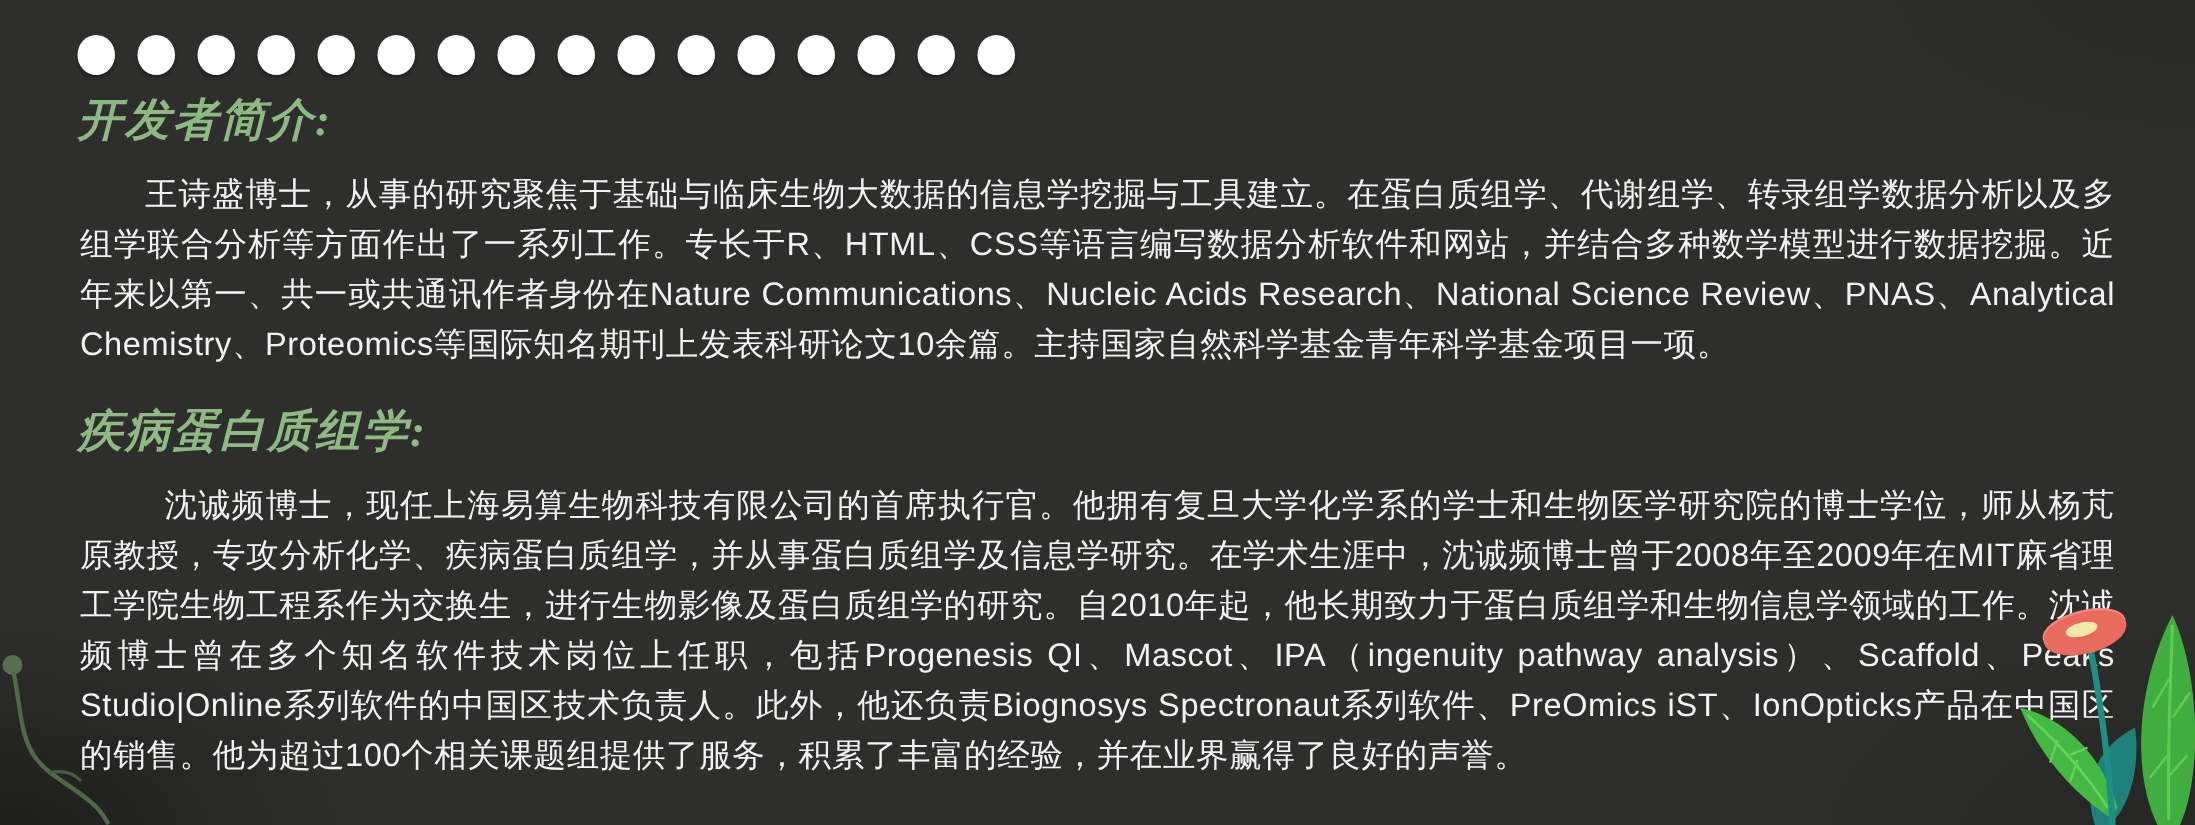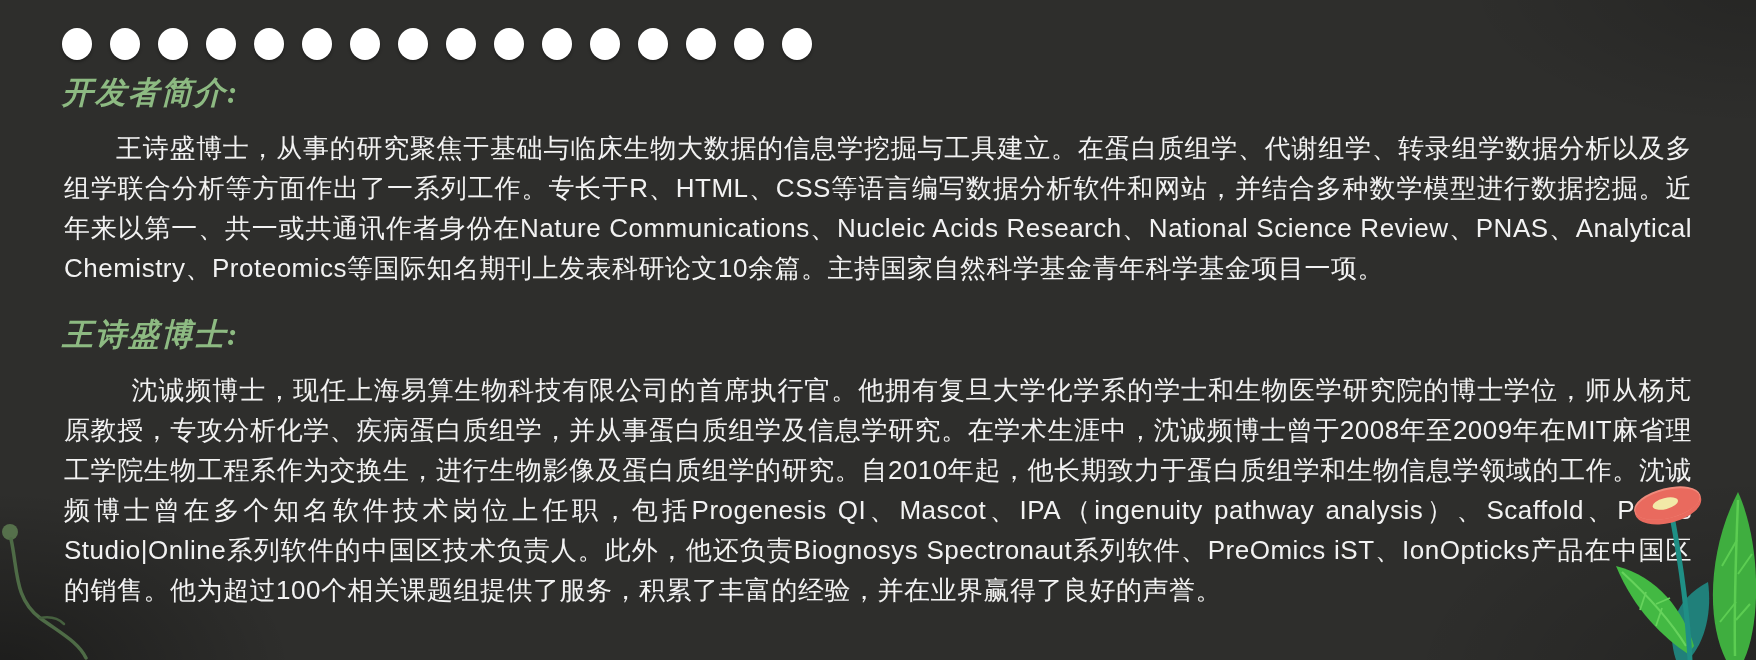--- a/index.html
+++ b/index.html
@@ -32,21 +32,21 @@
   .content {
     position: absolute;
     left: 62px;
     right: 62px;
     top: 72px;
   }
   .section-heading {
     font-family: "Liberation Serif", "DejaVu Serif", serif;
     font-style: italic;
     font-weight: bold;
-    font-size: 31px;
+    font-size: 36px;
     letter-spacing: 2px;
     color: #8dba82;
     margin: 0 0 14px 0;
   }
   .section-heading.second { margin-top: 26px; }
   .body-text {
     margin: 2px;
     color: #f2f2f2;
     font-size: 26px;
     line-height: 40px;
@@ -89,21 +89,21 @@
       <div class="dot" style="background: rgb(255, 255, 255);"></div>
       <div class="dot" style="background: rgb(255, 255, 255);"></div>
       <div class="dot" style="background: rgb(255, 255, 255);"></div>
       <div class="dot" style="background: rgb(255, 255, 255);"></div>
     </div>
 
   <div class="content">
     <h1 class="section-heading">开发者简介:</h1>
     <p class="body-text">王诗盛博士，从事的研究聚焦于基础与临床生物大数据的信息学挖掘与工具建立。在蛋白质组学、代谢组学、转录组学数据分析以及多组学联合分析等方面作出了一系列工作。专长于R、HTML、CSS等语言编写数据分析软件和网站，并结合多种数学模型进行数据挖掘。近年来以第一、共一或共通讯作者身份在Nature Communications、Nucleic Acids Research、National Science Review、PNAS、Analytical Chemistry、Proteomics等国际知名期刊上发表科研论文10余篇。主持国家自然科学基金青年科学基金项目一项。</p>
 
-    <h1 class="section-heading second">王诗盛博士:</h1>
+    <h1 class="section-heading second">疾病蛋白质组学:</h1>
     <p class="body-text second">沈诚频博士，现任上海易算生物科技有限公司的首席执行官。他拥有复旦大学化学系的学士和生物医学研究院的博士学位，师从杨芃原教授，专攻分析化学、疾病蛋白质组学，并从事蛋白质组学及信息学研究。在学术生涯中，沈诚频博士曾于2008年至2009年在MIT麻省理工学院生物工程系作为交换生，进行生物影像及蛋白质组学的研究。自2010年起，他长期致力于蛋白质组学和生物信息学领域的工作。沈诚频博士曾在多个知名软件技术岗位上任职，包括Progenesis QI、Mascot、IPA（ingenuity pathway analysis）、Scaffold、Peaks Studio|Online系列软件的中国区技术负责人。此外，他还负责Biognosys Spectronaut系列软件、PreOmics iST、IonOpticks产品在中国区的销售。他为超过100个相关课题组提供了服务，积累了丰富的经验，并在业界赢得了良好的声誉。</p>
   </div>
 
   <svg class="vine" width="120" height="140" viewBox="0 0 120 140">
     <circle cx="10" cy="12" r="8" fill="#55704b"></circle>
     <path d="M 11 19 C 18 50, 14 78, 40 98 C 62 114, 78 122, 86 138" fill="none" stroke="#4e6b46" stroke-width="3.5" stroke-linecap="round"></path>
     <path d="M 40 98 C 50 96, 58 98, 64 104" fill="none" stroke="#46603f" stroke-width="2.5" stroke-linecap="round"></path>
   </svg>
 
   <svg class="plant" width="240" height="190" viewBox="0 0 240 190">

